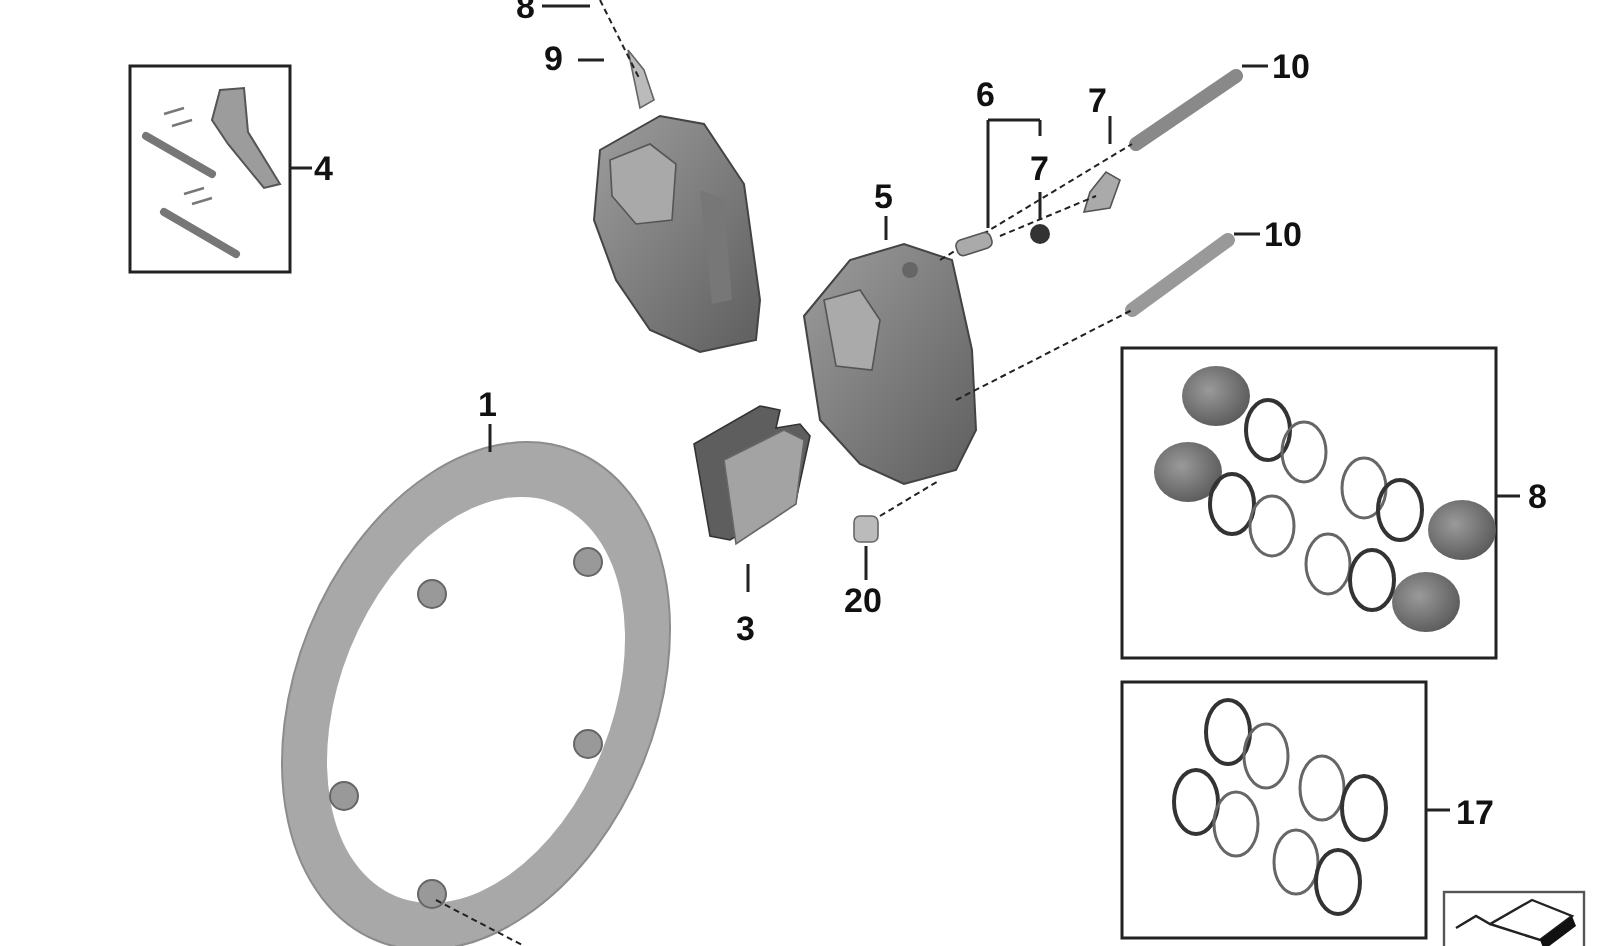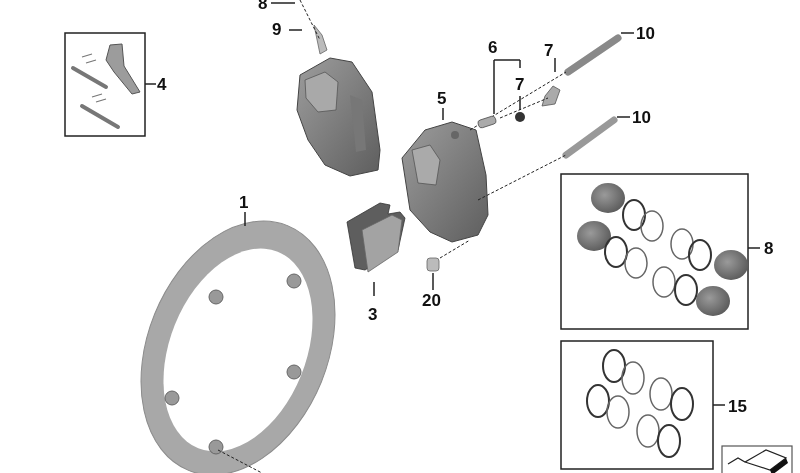--- a/index.html
+++ b/index.html
@@ -136,20 +136,20 @@
 <span class="label" style="left:437px;top:90px">5</span>
 <span class="label" style="left:488px;top:39px">6</span>
 <span class="label" style="left:515px;top:76px">7</span>
 <span class="label" style="left:544px;top:42px">7</span>
 <span class="label" style="left:636px;top:25px">10</span>
 <span class="label" style="left:632px;top:109px">10</span>
 <span class="label" style="left:239px;top:194px">1</span>
 <span class="label" style="left:368px;top:306px">3</span>
 <span class="label" style="left:422px;top:292px">20</span>
 <span class="label" style="left:764px;top:240px">8</span>
-<span class="label" style="left:728px;top:398px">15</span>
+<span class="label" style="left:728px;top:398px">17</span>
 
 <svg width="800" height="473" style="position:absolute;left:0;top:0;pointer-events:none">
   <line x1="271" y1="3" x2="295" y2="3" stroke="#222" stroke-width="1.5"></line>
   <line x1="289" y1="30" x2="302" y2="30" stroke="#222" stroke-width="1.5"></line>
   <line x1="443" y1="108" x2="443" y2="120" stroke="#222" stroke-width="1.5"></line>
 </svg>
 </div>
 
 </body></html>

